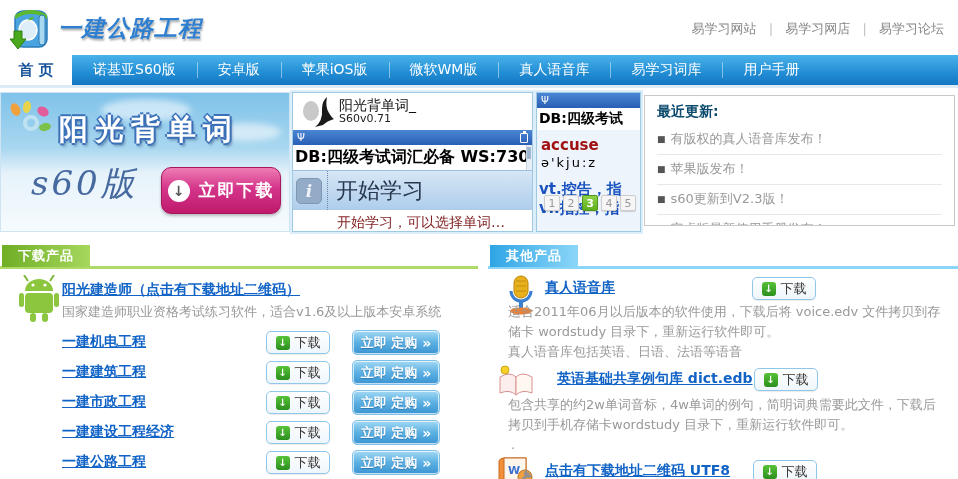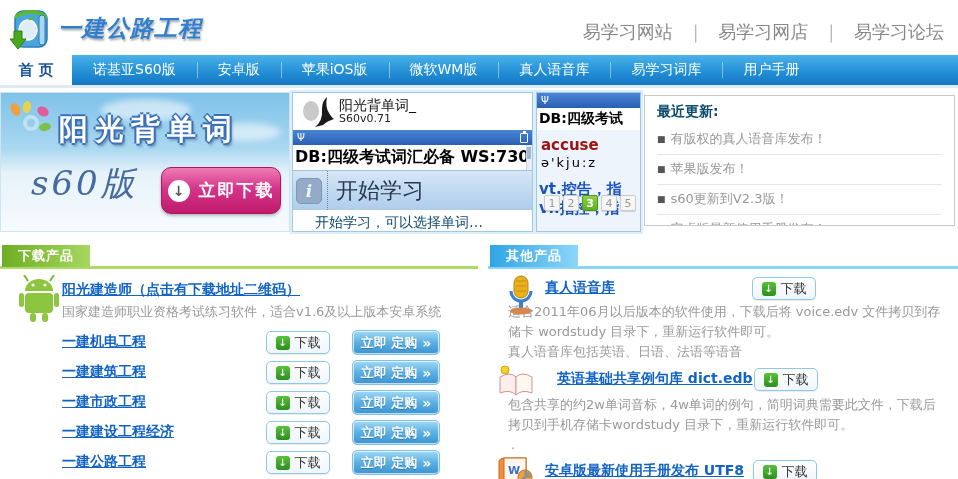--- a/index.html
+++ b/index.html
@@ -4,22 +4,22 @@
 <style>
   * { margin:0; padding:0; box-sizing:border-box; }
   body { background:#e9e9e9; font-family:"DejaVu Sans",sans-serif; }
   .page { position:relative; width:958px; height:479px; overflow:hidden; background:#fff; margin:0 auto; }
 
   
   .header { position:absolute; top:0; left:0; width:958px; height:55px; background:#fff; }
   .logo { position:absolute; left:6px; top:5px; display:flex; align-items:center; gap:6px; }
   .logo-text { font-size:23px; font-weight:bold; font-style:italic; color:#2f7fd0;
                text-shadow:1px 2px 2px rgba(80,80,80,.45); letter-spacing:1px; }
-  .top-links { position:absolute; right:14px; top:20px; font-size:18px; color:#888;
-               display:flex; align-items:center; gap:14px; }
+  .top-links { position:absolute; right:14px; top:20px; font-size:13px; color:#888;
+               display:flex; align-items:center; gap:8px; }
   .top-links a { color:#888; text-decoration:none; cursor:pointer; }
   .tl-sep { color:#aaa; }
 
   
   .nav { position:absolute; top:55px; left:0; width:958px; height:33px;
          background:linear-gradient(180deg,#4ab2ea 0%,#2490d6 55%,#1376c3 100%);
          border-bottom:3px solid #dcebf5; display:flex; align-items:stretch; }
   .nav-home { width:72px; background:#fff; color:#17549a; font-weight:bold; font-size:15px;
               display:flex; align-items:center; justify-content:center; cursor:pointer; }
   .nav-item { padding:0 21px; color:#fff; font-size:14px; display:flex; align-items:center;
@@ -69,21 +69,21 @@
   .scrolltrack { position:absolute; right:0; top:0; bottom:0; width:6px; background:#e8eef5; border-left:1px solid #c8d4e0; }
   .scrollthumb { position:absolute; right:1px; top:2px; width:4px; height:12px; background:#9fb8d0; }
   .p1-sel { height:40px; background:linear-gradient(180deg,#d6e6f6 0%,#aecdeb 100%);
             border-top:1px solid #9ec0e2; display:flex; align-items:center; }
   .info-ico { width:26px; height:26px; margin:0 5px 0 3px; border-radius:5px; flex:none;
             background:linear-gradient(180deg,#b8c8dc,#8fa4c0); background:#93abc6; color:#f0f4fa;
             font-family:"DejaVu Serif",serif; font-style:italic; font-weight:bold; font-size:17px;
             display:flex; align-items:center; justify-content:center; border:1px solid #7e97b4; }
   .p1-sel-divider { width:0; height:100%; border-left:1px dotted #6c88a8; margin-right:8px; }
   .p1-sel-text { font-size:22px; color:#25384e; }
-  .p1-sub { font-size:14px; color:#0c4a6e; padding:4px 0 0 22px; white-space:nowrap; }
+  .p1-sub { font-size:14px; color:#7f1d1d; padding:4px 0 0 44px; white-space:nowrap; }
 
   .phone2 { position:absolute; left:244px; top:0; width:105px; height:140px; overflow:hidden;
             background:#eef4fb; border:1px solid #9fc8e2; box-shadow:0 0 0 2px #ddeefb; }
   .p2-db { height:22px; background:#fff; font-size:14px; font-weight:bold; color:#000; white-space:nowrap; padding:2px 0 0 2px; }
   .p2-word { font-size:15px; font-weight:bold; color:#a01212; padding:6px 0 0 4px; }
   .p2-phon { font-size:13px; color:#000000; letter-spacing:2px; padding:1px 0 0 4px; }
   .p2-mean { font-size:15px; font-weight:bold; color:#1a53c0; white-space:nowrap; padding-left:2px; }
   .p2-mean.first { margin-top:10px; }
   .pager { position:absolute; left:252px; top:103px; display:flex; gap:3px; z-index:5; }
   .pg { width:16px; height:16px; background:#f6f6f6; border:1px solid #ccc; border-radius:2px;
@@ -365,20 +365,20 @@
     <div class="desc abs" style="left:30px;top:173px;">拷贝到手机存储卡wordstudy 目录下，重新运行软件即可。</div>
     <div class="desc abs" style="left:33px;top:194px;">.</div>
 
     <svg class="abs" style="left:18px;top:214px;" width="38" height="30" viewBox="0 0 38 30">
       <path d="M3 4 Q4 1 8 1 L30 1 L30 25 L8 25 Q4 25 3 22 Z" fill="#f09038" stroke="#c86820"></path>
       <rect x="8" y="1" width="22" height="24" fill="#fdf6ec" stroke="#c86820"></rect>
       <text x="12" y="17" font-size="11" font-weight="bold" fill="#3a6fd0" font-family="DejaVu Sans,sans-serif">W</text>
       <circle cx="29" cy="20" r="7" fill="#f0a040" stroke="#b87020"></circle>
       <path d="M25 24 L33 16 M31 14 a3 3 0 1 0 4 4" stroke="#909090" stroke-width="2.5" fill="none"></path>
     </svg>
-    <a class="plink abs" style="left:67px;top:219px;">安卓版最新使用手册发布 UTF8</a>
+    <a class="plink abs" style="left:67px;top:219px;">点击有下载地址二维码 UTF8</a>
     <span class="dl-btn abs" style="left:275px;top:217px;">
       <span class="dl-ico">↓</span>
       <span class="dl-lbl">下载</span>
     </span>
   </div>
 
 </div>
 
 </body></html>

